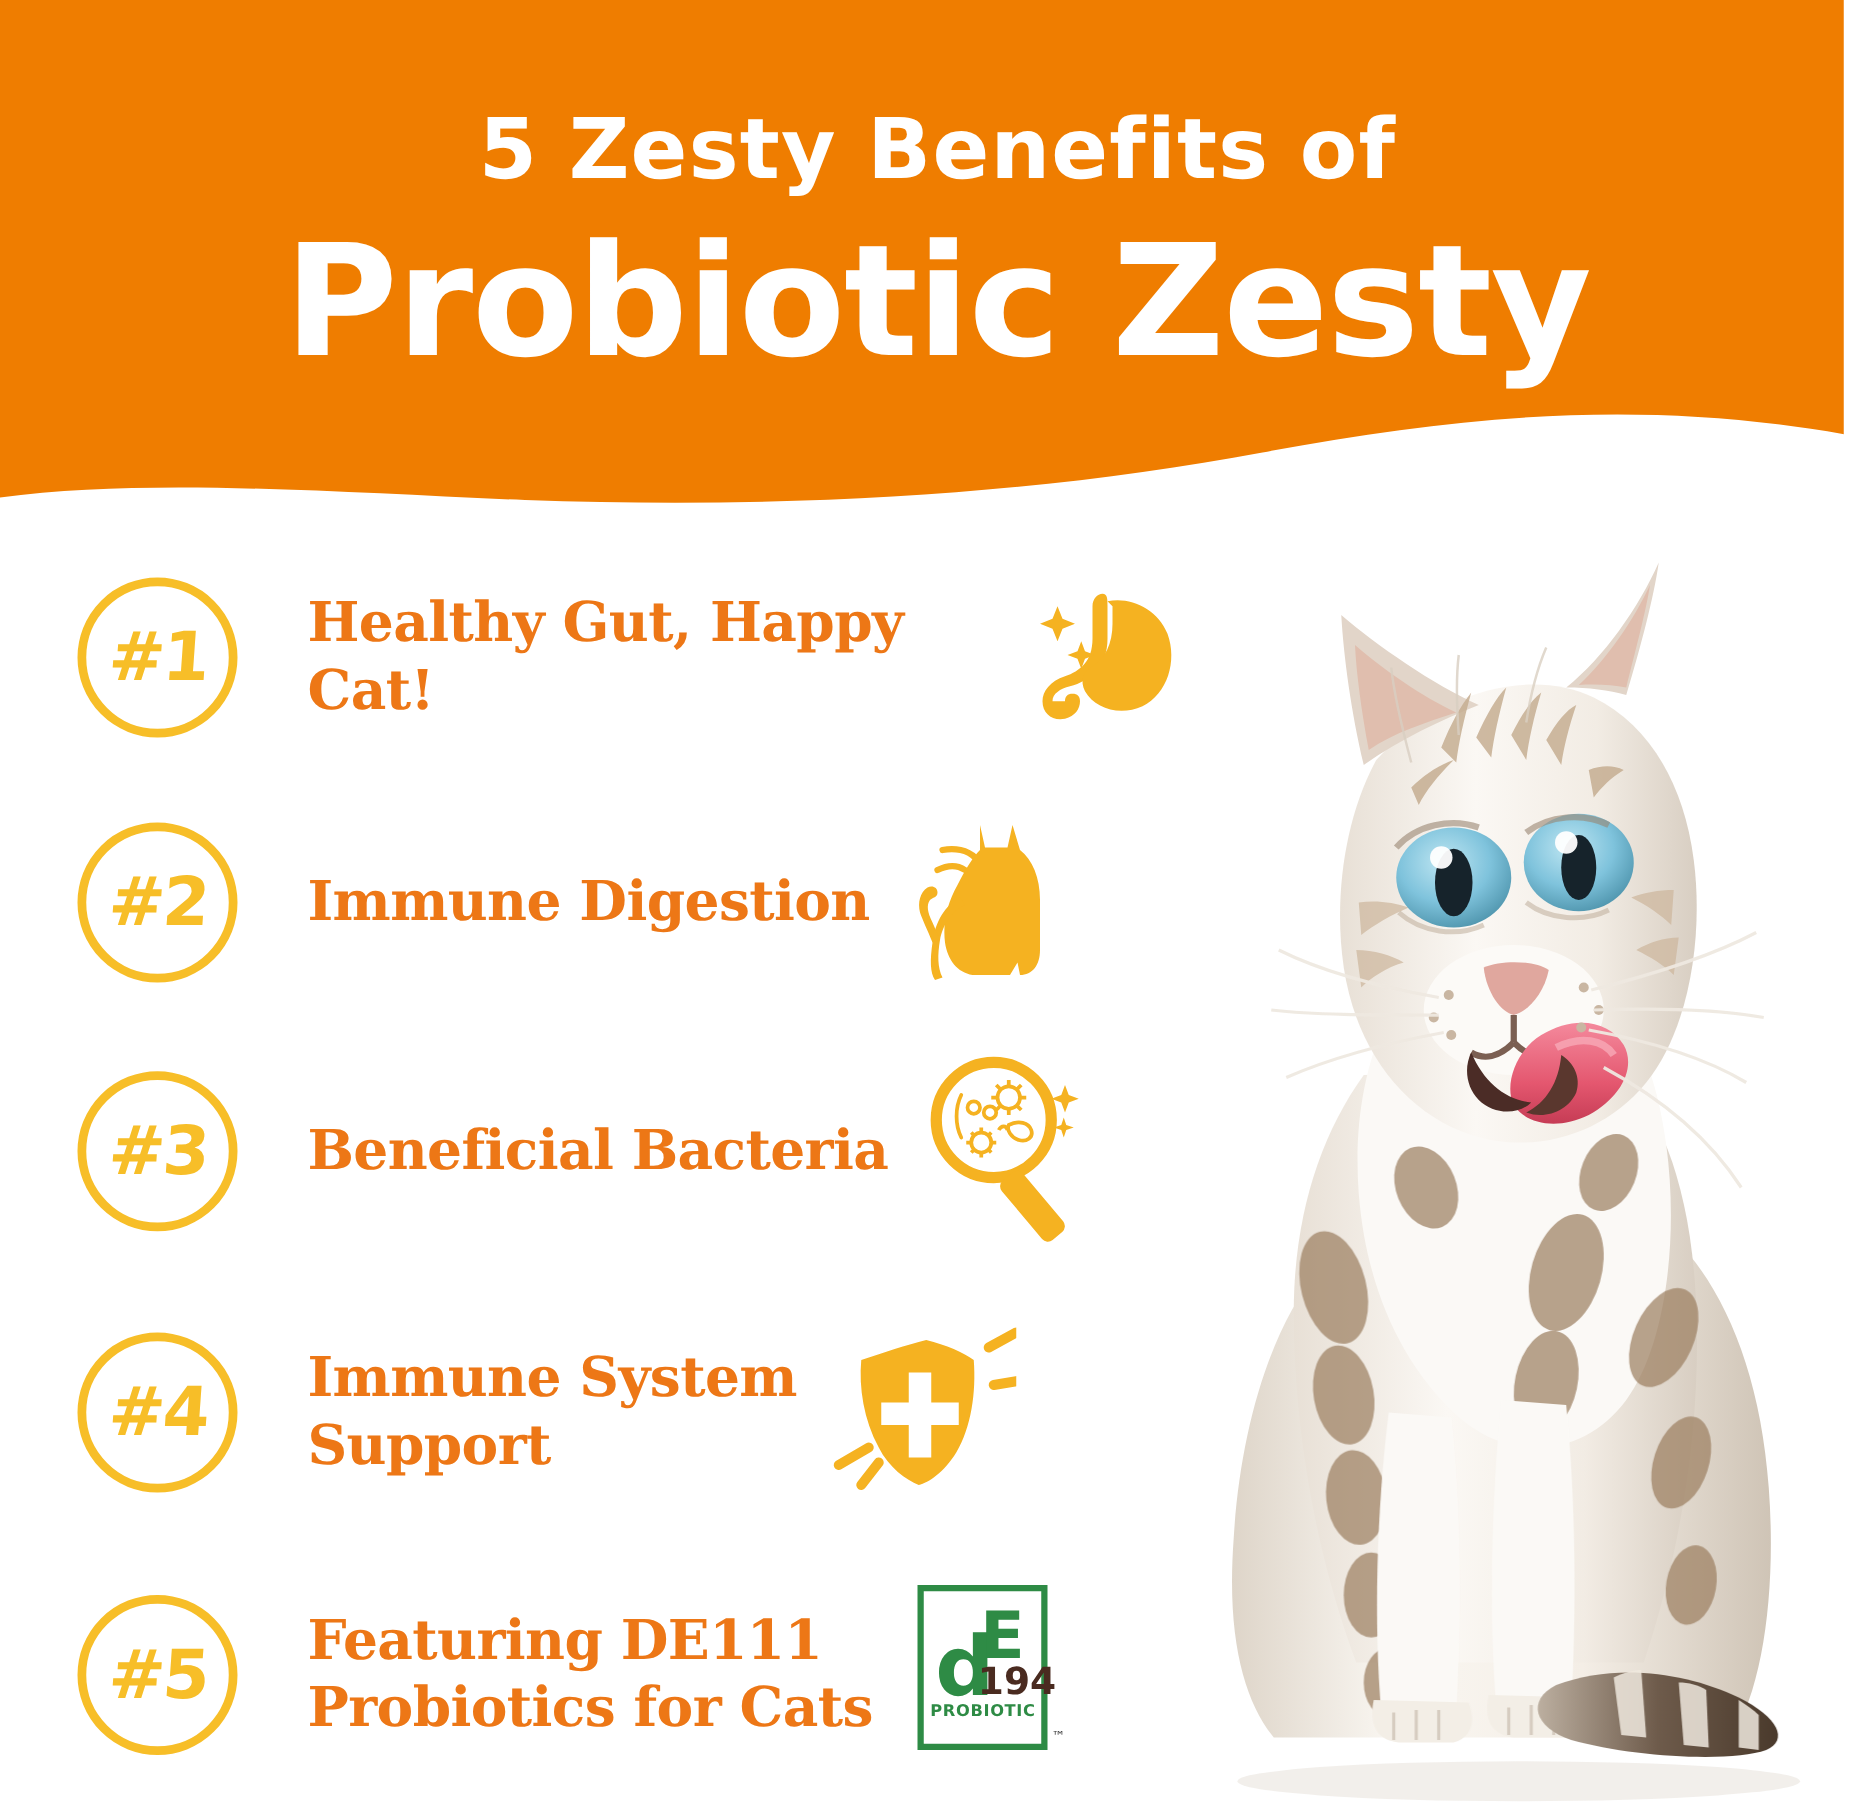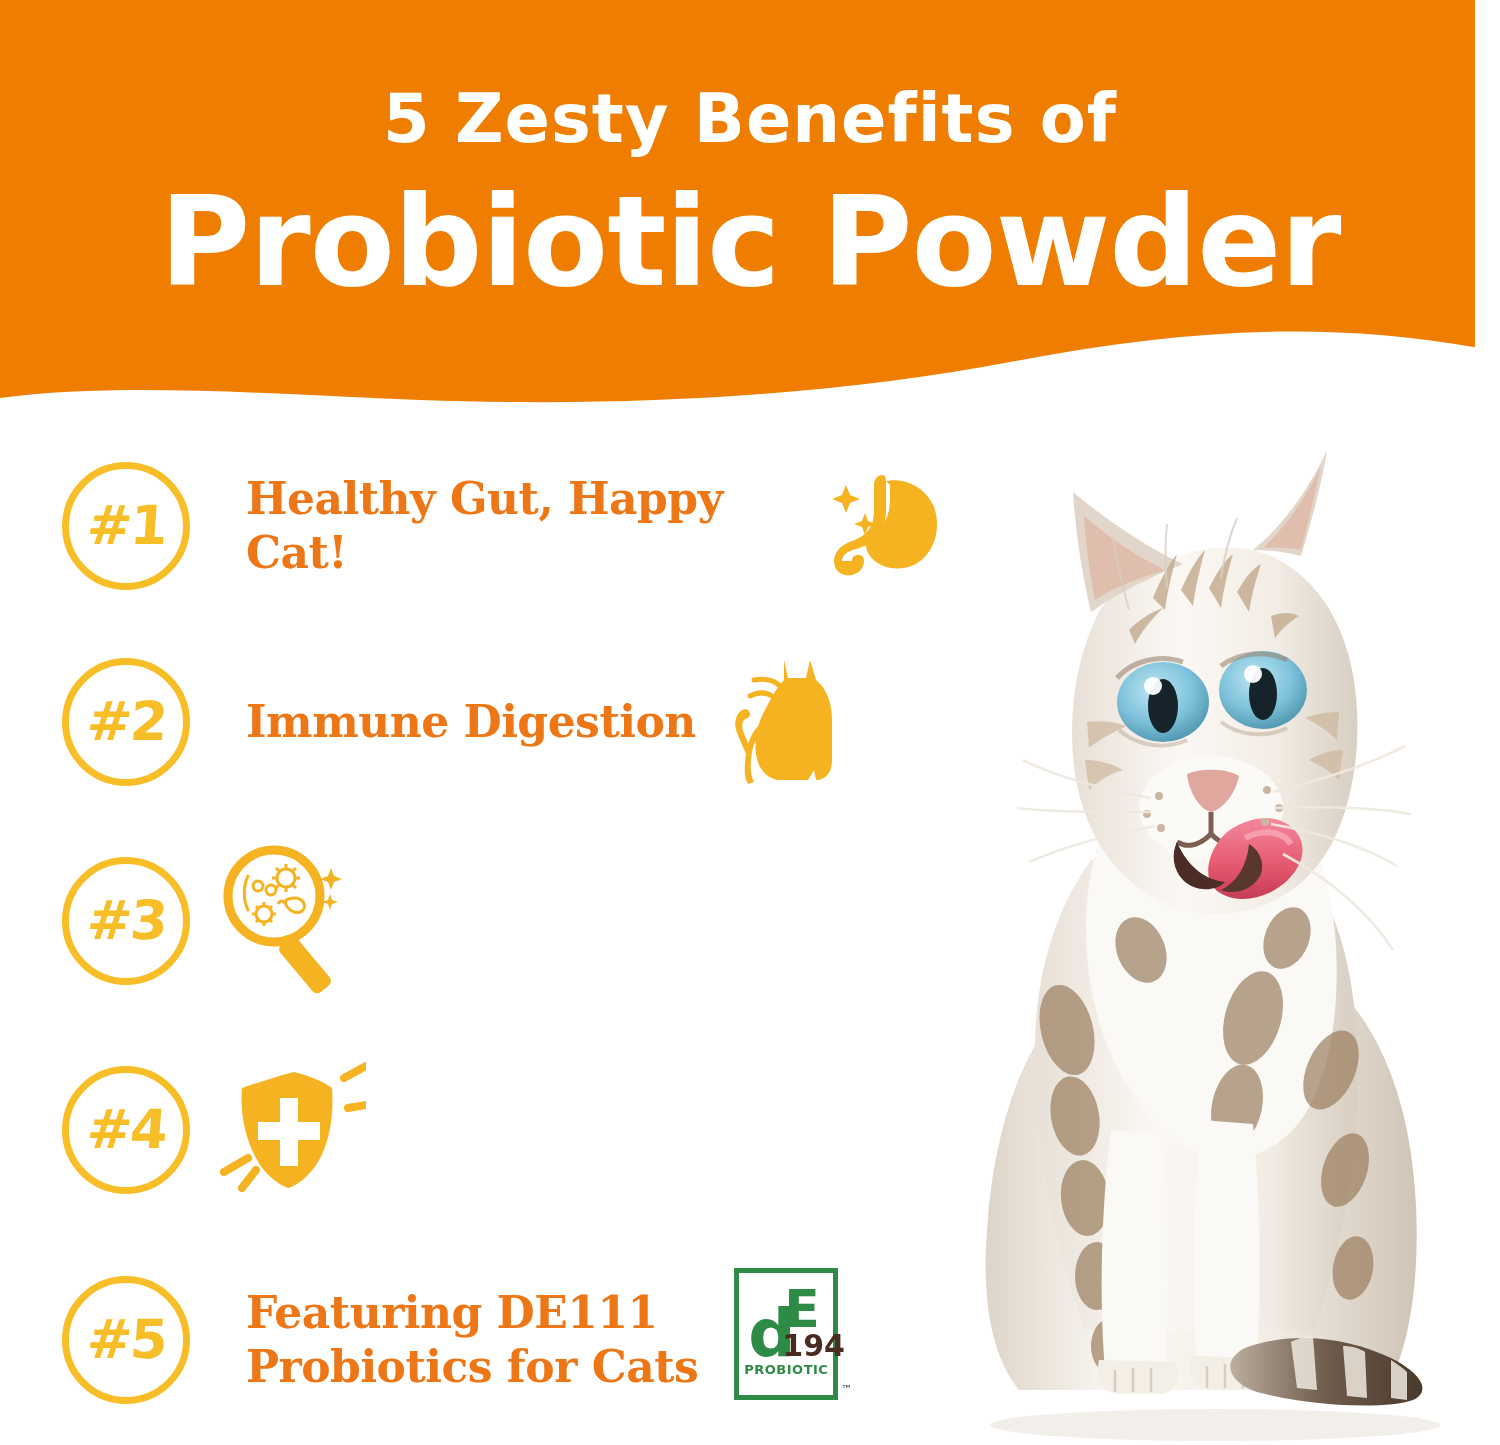--- a/index.html
+++ b/index.html
@@ -188,21 +188,21 @@
 
   <svg class="banner-wave" viewBox="0 0 1500 440" preserveAspectRatio="none">
     <path d="M0,0 L1500,0 L1500,352
              C1330,318 1180,330 1010,362
              C840,394 640,408 420,400
              C270,394 120,382 0,398 Z" fill="#EF7D00"></path>
   </svg>
 
   <div class="banner-text">
     <div class="title-small">5 Zesty Benefits of</div>
-    <div class="title-big">Probiotic Powder</div>
+    <div class="title-big">Probiotic Zesty</div>
   </div>
 
   <svg class="cat-photo" viewBox="0 0 560 1015" preserveAspectRatio="xMidYMax meet">
     <defs>
       <linearGradient id="furLight" x1="0" y1="0" x2="1" y2="0">
         <stop offset="0%" stop-color="#E8E0D6"></stop>
         <stop offset="38%" stop-color="#FBF8F4"></stop>
         <stop offset="72%" stop-color="#F2ECE4"></stop>
         <stop offset="100%" stop-color="#D8CEC2"></stop>
       </linearGradient>
@@ -414,20 +414,21 @@
           <path d="M28,44 C36,40 44,40 50,44" stroke="#F5B221" stroke-width="5" fill="none" stroke-linecap="round"></path>
           <path d="M32,28 C42,26 52,28 58,34" stroke="#F5B221" stroke-width="5" fill="none" stroke-linecap="round"></path>
         </svg>
       </div>
     </div>
 
     <div class="benefit-row" style="top:412px;">
       <div class="badge">
         <span class="badge-label">#3</span>
       </div>
+      <div class="benefit-text">Beneficial Bacteria</div>
       <div class="benefit-icon">
         <svg width="138" height="158" viewBox="0 0 138 158">
           <circle cx="58" cy="54" r="46" fill="none" stroke="#F5B221" stroke-width="9"></circle>
           <rect x="78" y="92" width="22" height="62" rx="6" fill="#F5B221" transform="rotate(-40 89 123)"></rect>
 
           <g fill="none" stroke="#F5B221" stroke-width="3">
             <circle cx="70" cy="36" r="9"></circle>
             <path d="M70,22 L70,27 M70,45 L70,50 M56,36 L61,36 M79,36 L84,36
                      M60,26 L64,30 M76,42 L80,46 M80,26 L76,30 M64,42 L60,46"></path>
             <circle cx="48" cy="72" r="8"></circle>
@@ -442,20 +443,22 @@
           <path d="M112,34 L115,26 L118,34 L126,37 L118,40 L115,48 L112,40 L104,37 Z" fill="#F5B221"></path>
           <path d="M112,58 L114,52 L116,58 L122,60 L116,62 L114,68 L112,62 L106,60 Z" fill="#F5B221"></path>
         </svg>
       </div>
     </div>
 
     <div class="benefit-row" style="top:630px;">
       <div class="badge">
         <span class="badge-label">#4</span>
       </div>
+      <div class="benefit-text">Immune System
+Support</div>
       <div class="benefit-icon">
         <svg width="150" height="140" viewBox="0 0 150 140">
           <path d="M26,28 C44,22 62,16 78,12 C94,16 108,22 116,28
                    C118,54 114,82 102,102 C92,118 80,126 72,128
                    C62,124 48,114 40,98 C28,76 24,50 26,28 Z" fill="#F5B221"></path>
           <path d="M64,38 L82,38 L82,62 L104,62 L104,80 L82,80 L82,106 L64,106 L64,80 L42,80 L42,62 L64,62 Z" fill="#FFFFFF"></path>
           <g stroke="#F5B221" stroke-width="8" stroke-linecap="round">
             <path d="M128,18 L150,6"></path>
             <path d="M132,48 L156,44"></path>
             <path d="M8,112 L32,98"></path>

